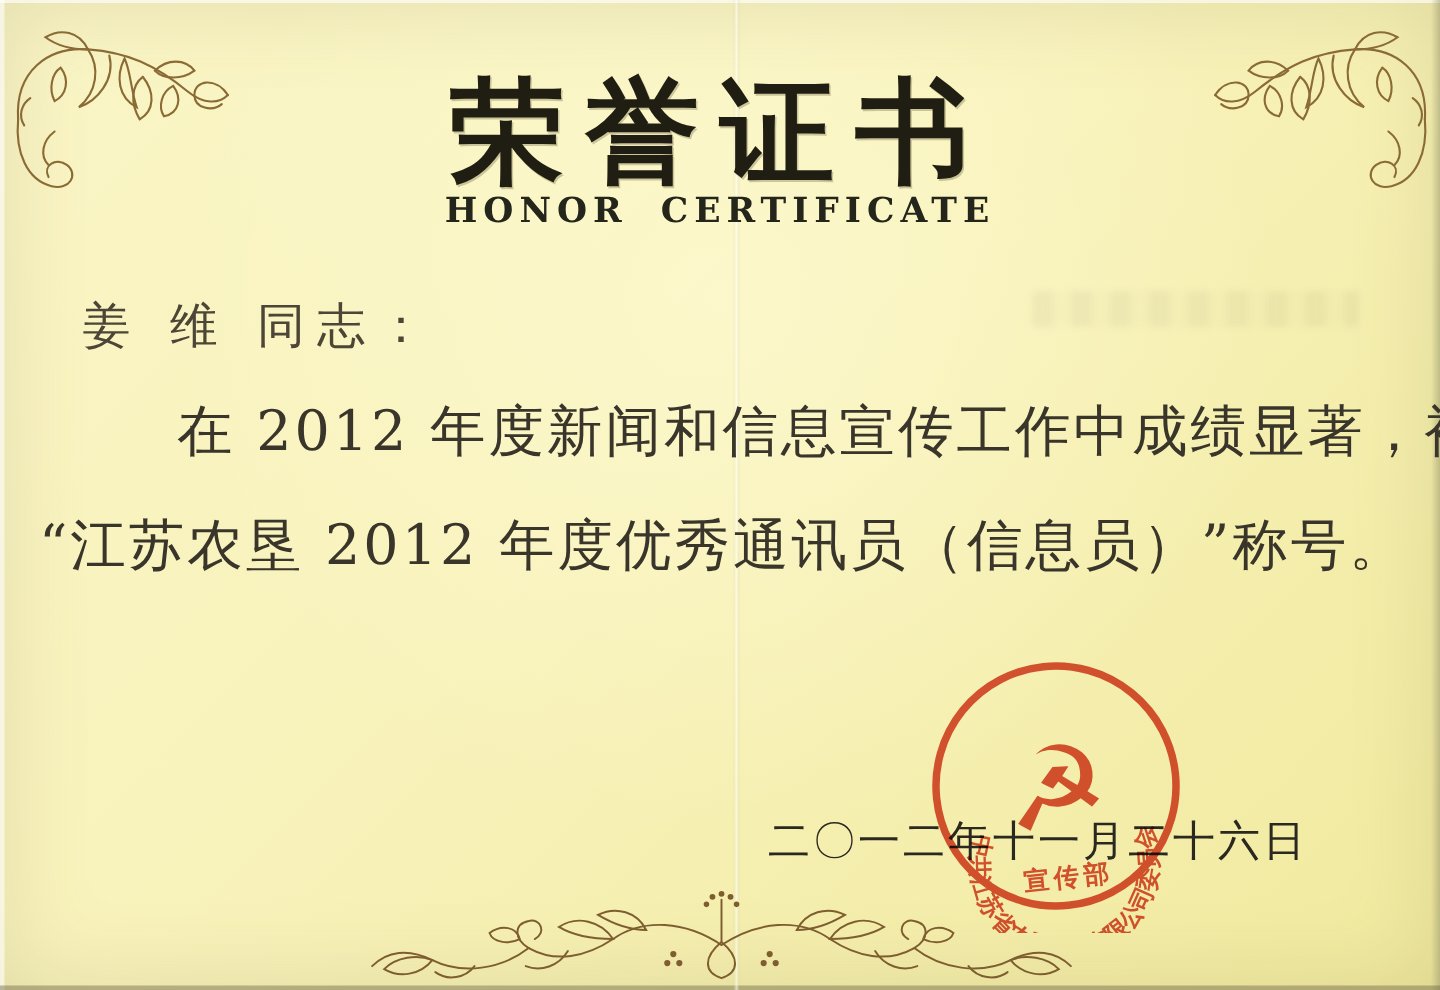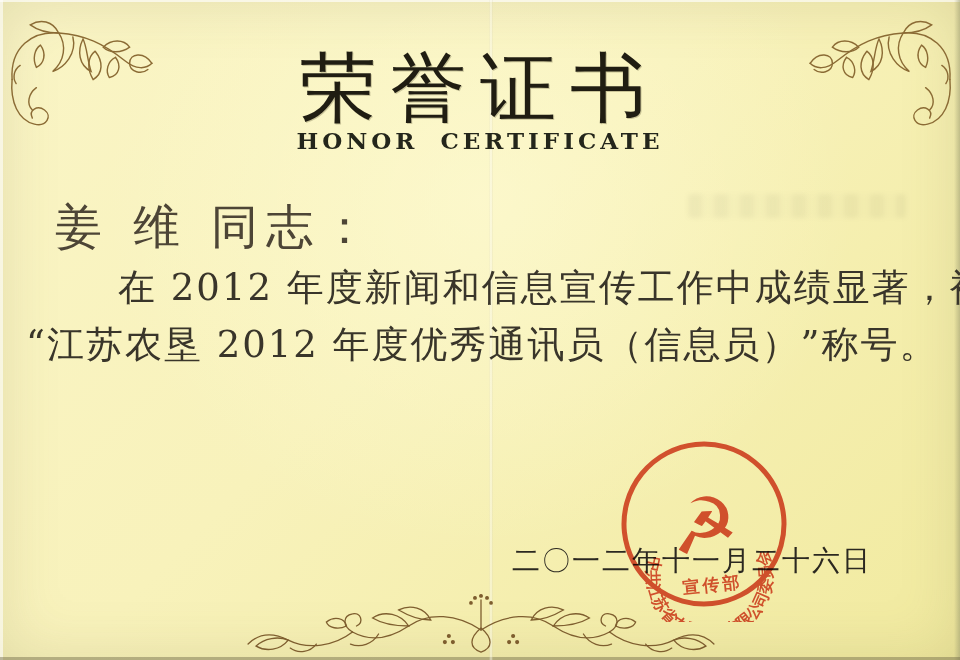--- a/index.html
+++ b/index.html
@@ -18,28 +18,28 @@
   .fold-line{position:absolute;left:489px;top:0;width:4px;height:660px;
     background:linear-gradient(to right,rgba(170,160,105,.10),rgba(255,255,248,.55),rgba(170,160,105,.14));}
   .ghost-smudge{position:absolute;left:688px;top:194px;width:218px;height:24px;
     background:repeating-linear-gradient(90deg,rgba(110,110,80,.14) 0 14px,rgba(110,110,80,.04) 14px 26px);
     filter:blur(2.5px);opacity:.55;border-radius:4px;}
   .corner{position:absolute;top:16px;width:152px;height:118px;}
   .corner.tl{left:6px;}
   .corner.tr{left:804px;transform:scaleX(-1);}
   .corner svg, .band svg, .seal svg{display:block;width:100%;height:100%;}
   .title-cn{position:absolute;left:0;top:38px;width:100%;text-align:center;
-    font-size:76px;font-weight:normal;letter-spacing:14px;color:#201d12;
+    font-size:76px;font-weight:bold;letter-spacing:14px;color:#201d12;
     text-shadow:1px 1px 0 rgba(60,50,20,.25);}
   .title-en{position:absolute;left:0;top:127px;width:100%;text-align:center;
     font-size:23px;font-weight:bold;letter-spacing:4px;word-spacing:10px;color:#24261b;}
-  .salutation{position:absolute;left:55px;top:196px;font-size:47px;letter-spacing:8px;color:#4d4536;}
+  .salutation{position:absolute;left:55px;top:196px;font-size:32px;letter-spacing:8px;color:#4d4536;}
   .body-line{position:absolute;font-size:37px;color:#39352a;letter-spacing:2px;white-space:nowrap;}
   .body-line.l1{left:118px;top:263px;}
-  .body-line.l2{left:26px;top:320px;}
+  .body-line.l2{left:26px;top:339px;}
   .body-line.l3{left:113px;top:389px;}
   .date-line{position:absolute;left:512px;top:542px;font-size:28px;letter-spacing:2px;color:#2b2820;z-index:2;font-family:Liberation Serif, serif;}
   .seal{position:absolute;left:606px;top:426px;width:196px;height:196px;z-index:3;
     mix-blend-mode:multiply;opacity:.9;}
   .band{position:absolute;left:230px;top:593px;width:502px;height:64px;}
 </style>
 </head>
 <body>
 
 <div class="page">

